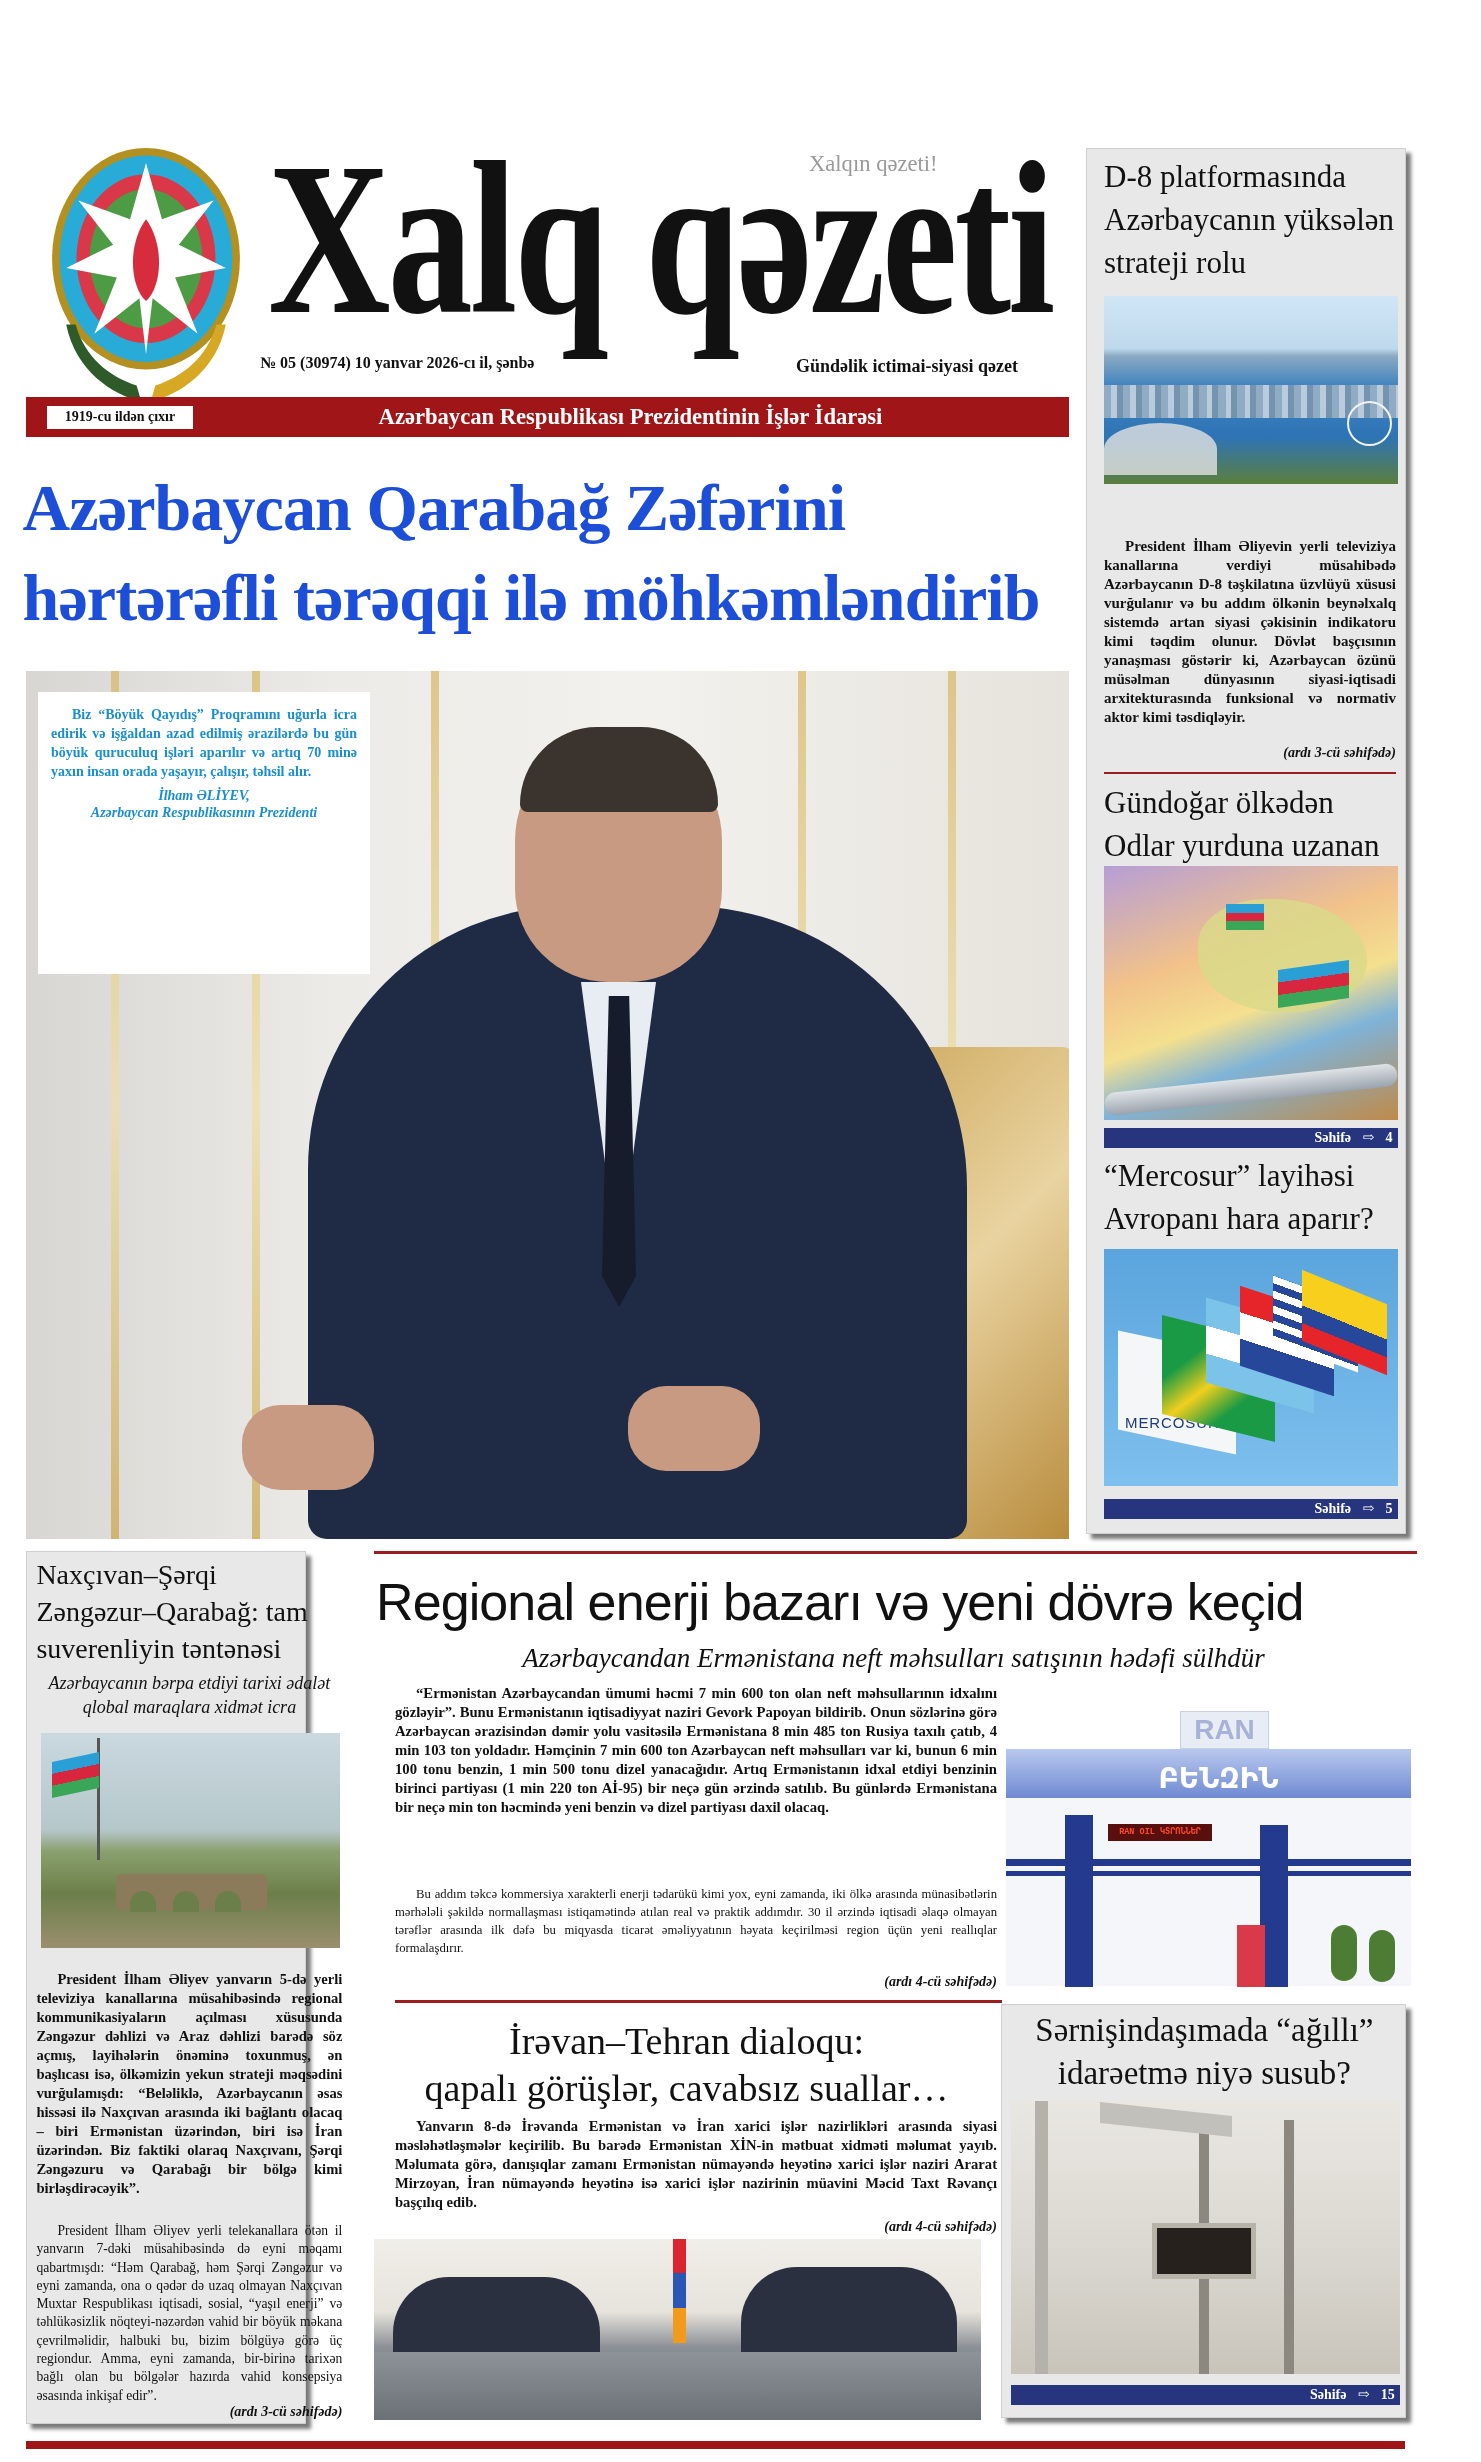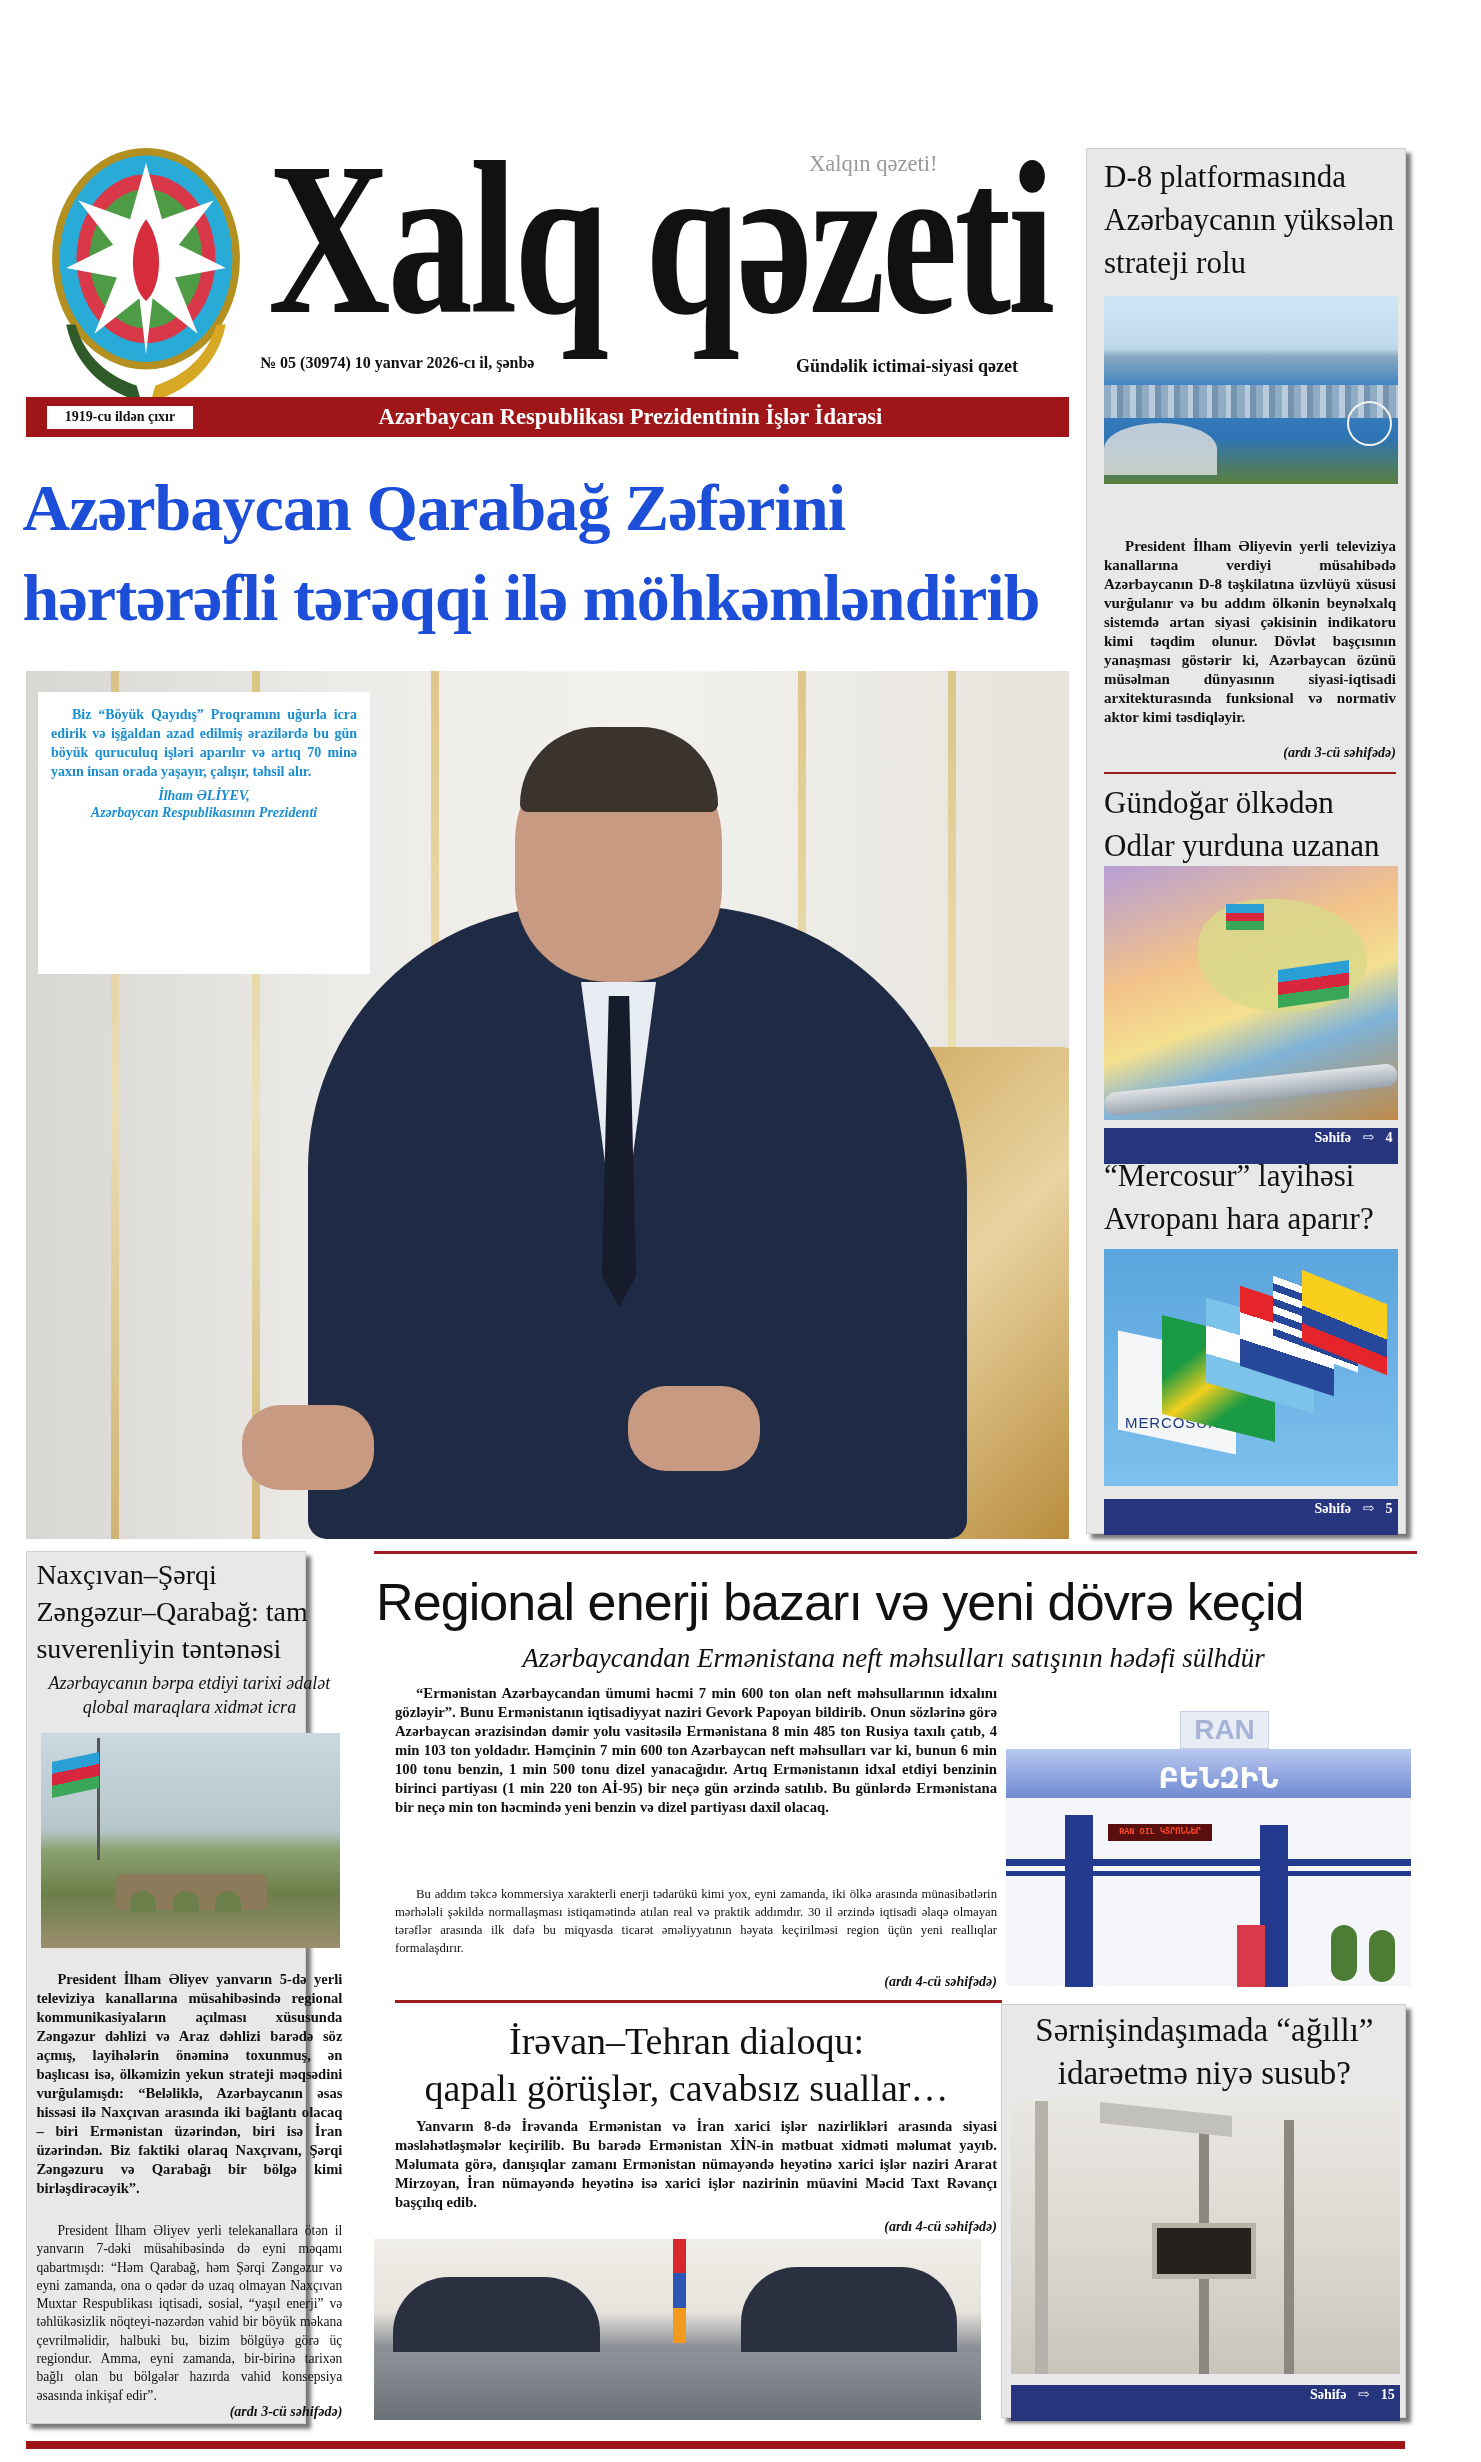--- a/index.html
+++ b/index.html
@@ -35,21 +35,21 @@
   .hand-r { position:absolute; left: 602px; top: 715px; width: 132px; height: 85px; background: #c99a82; border-radius: 38px; }
 
   #quote-box { left: 38px; top: 692px; width: 332px; height: 282px; background: #fff; padding: 13px 13px 9.4px 13px;
                color: #1a8ed2; font-weight: bold; font-size: 14px; line-height: 19px; text-align: justify; }
   #quote-box p { text-indent: 21px; }
   #quote-box .sig { text-align: center; font-style: italic; margin-top: 5.6px; line-height: 17px; }
 
   
   .card { position: absolute; background: #e8e8e8; border: 0.9px solid #cfcfcf; box-shadow: 4.7px 4.7px 3.8px #7a7a7a; }
   .card-h { font-family: "Liberation Serif", serif; font-size: 31px; line-height: 43px; color: #111; }
-  .pageband { position: absolute; height: 36px; background: #27357f; color: #fff; font-weight: bold; font-size: 14px; text-align: right;
+  .pageband { position: absolute; height: 20px; background: #27357f; color: #fff; font-weight: bold; font-size: 14px; text-align: right;
               line-height: 20px; padding-right: 5.6px; }
   .pageband span { margin-left: 11.3px; }
   .redline { position: absolute; height: 2.8px; background: #9c1c22; }
   .body-txt { font-weight: bold; font-size: 15px; line-height: 19px; text-align: justify; }
   .more { font-style: italic; font-weight: bold; font-size: 14px; text-align: right; }
 
   #card-right1 { left: 1086px; top: 148px; width: 320px; height: 1386px; }
 
   
   #card-left { left: 26px; top: 1551px; width: 280px; height: 873px; }

